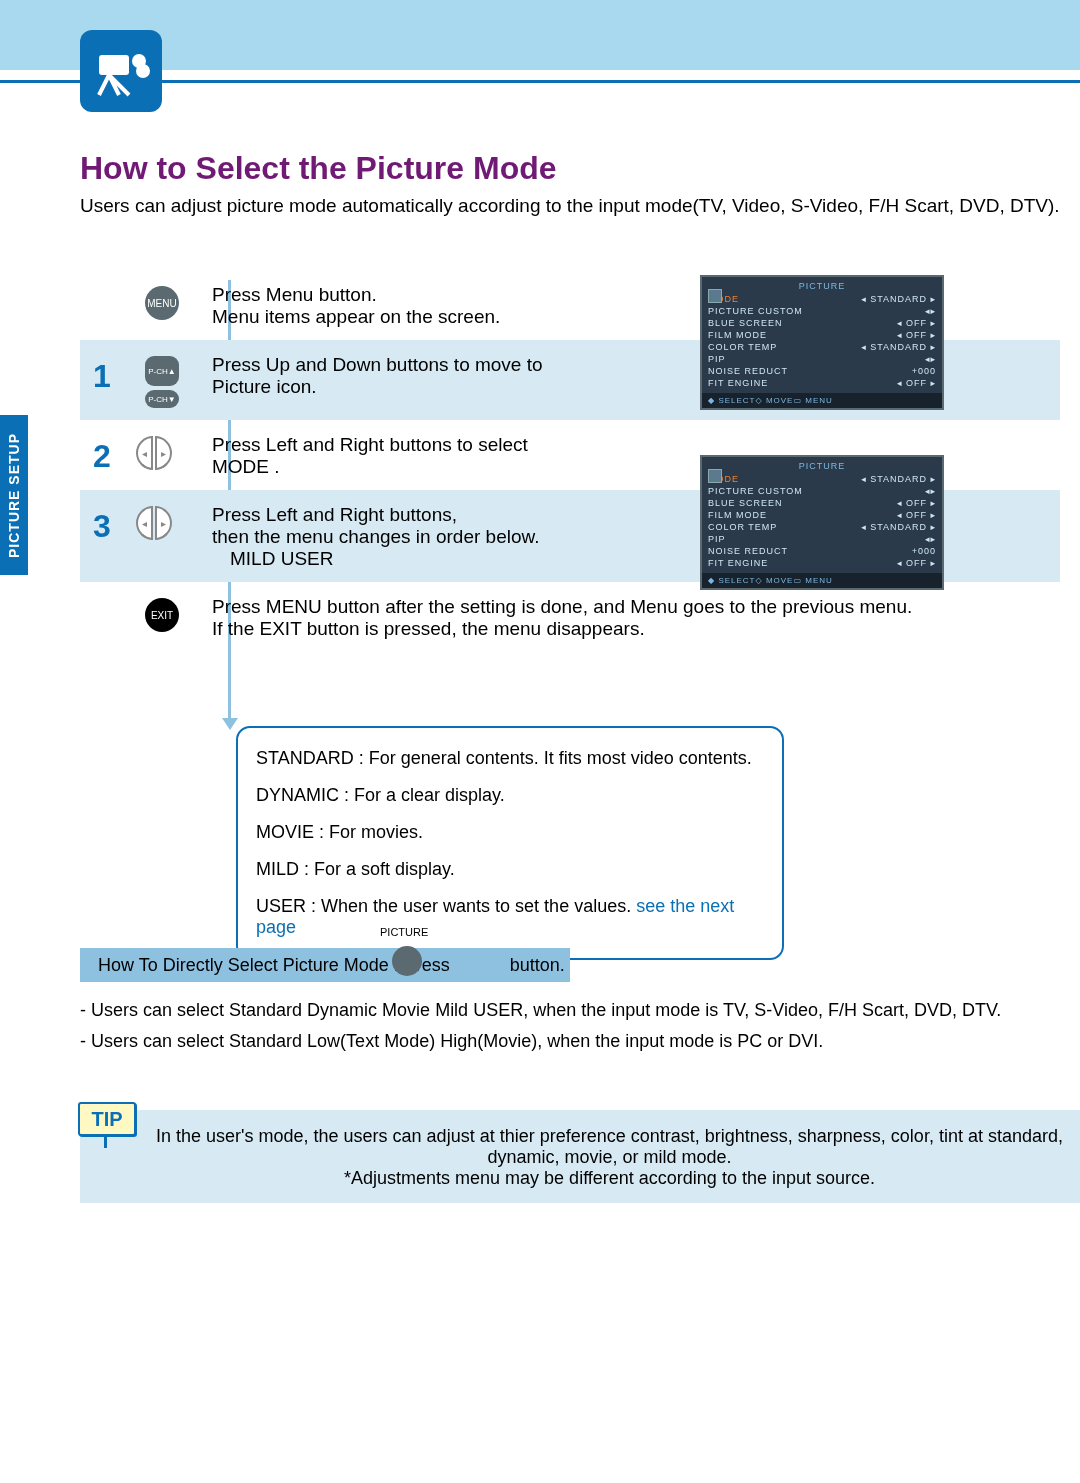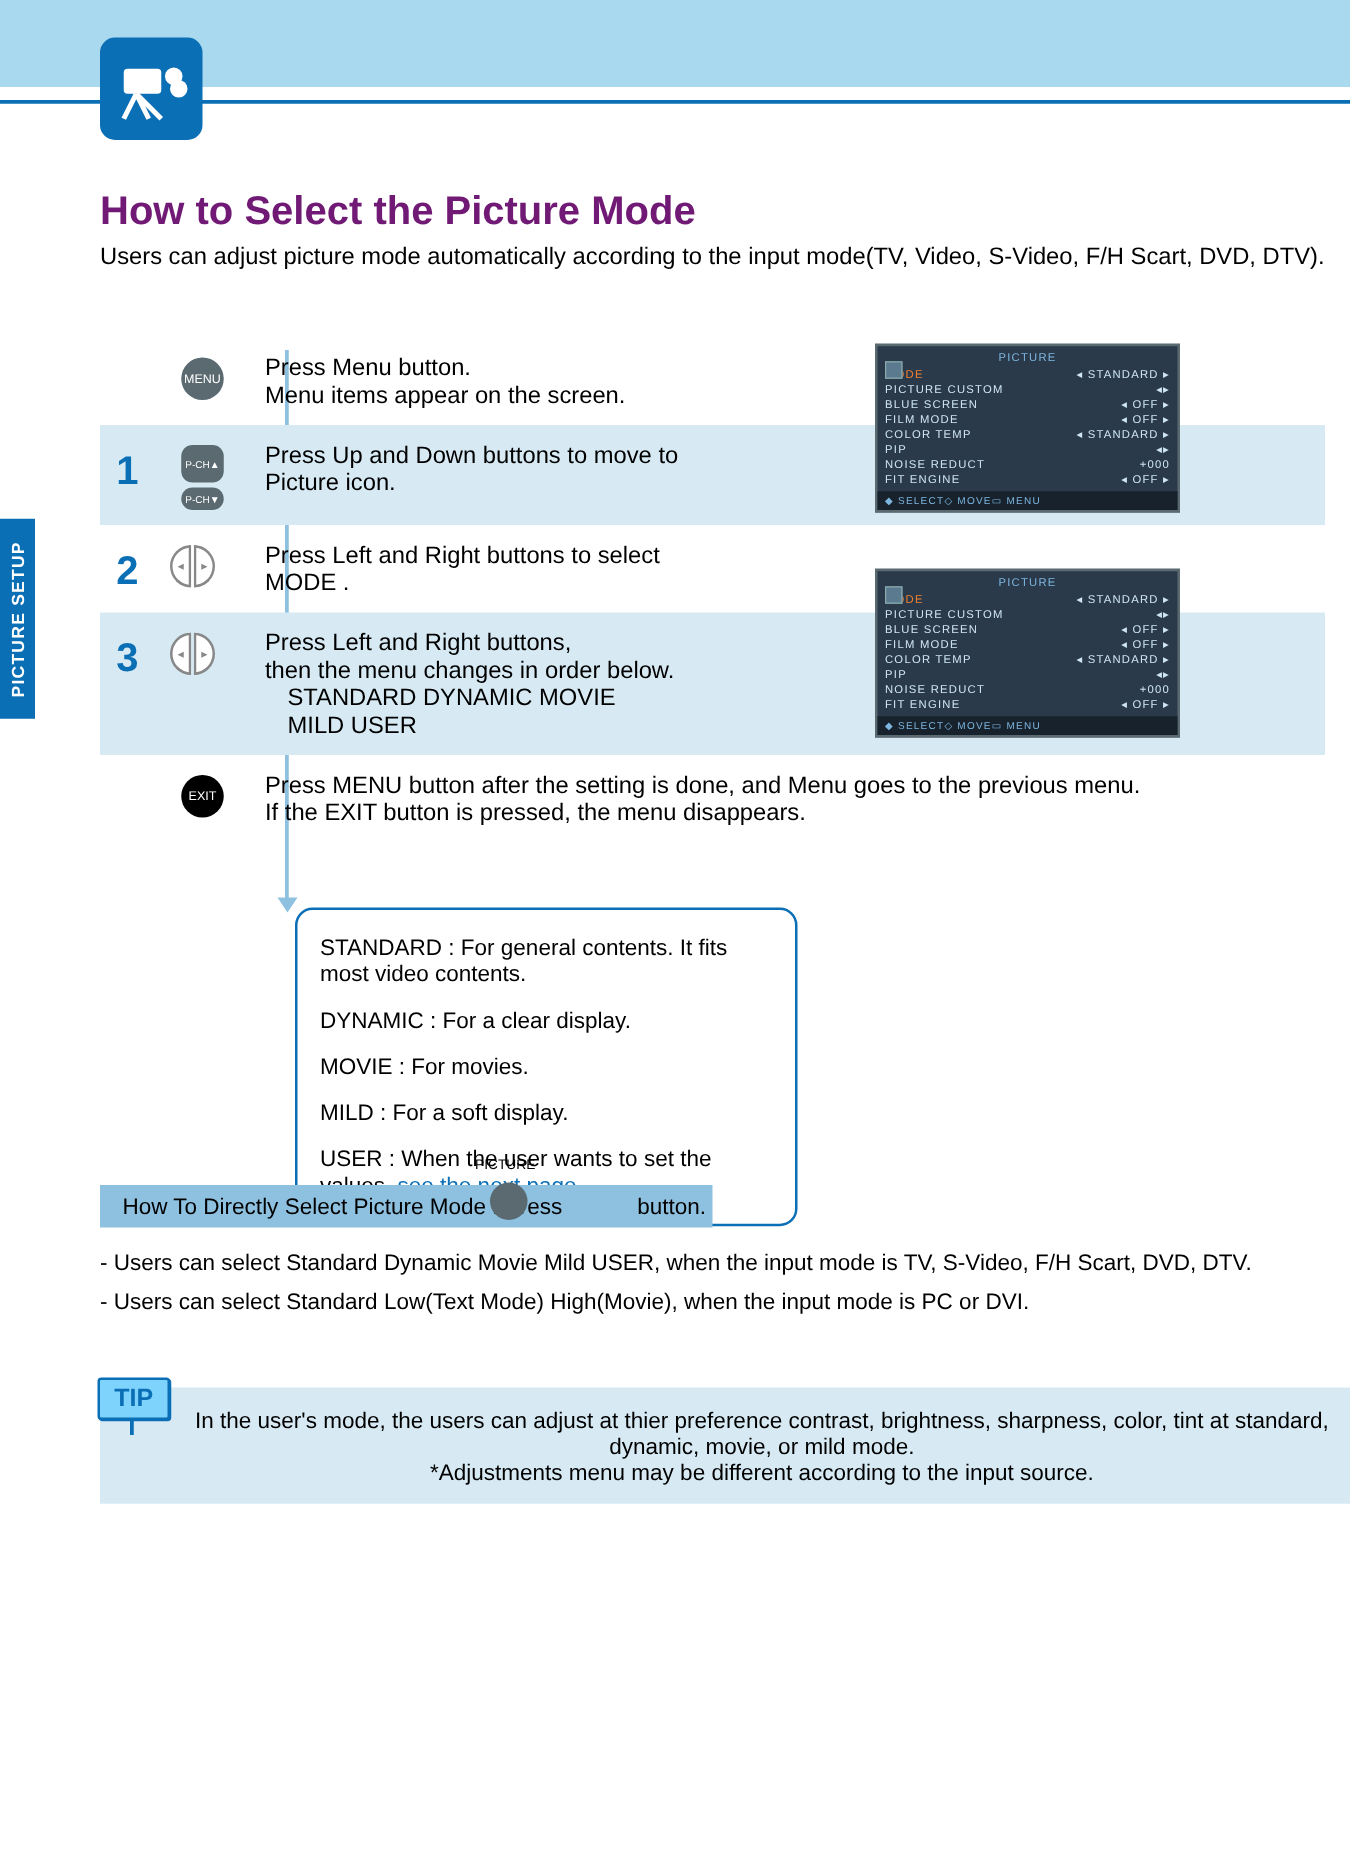--- a/index.html
+++ b/index.html
@@ -82,21 +82,21 @@
   .osd .foot {
     margin: 4px -6px 0 -6px; padding:3px 6px;
     background:#17222c; display:flex; font-size:8px;
   }
   .osd .foot span { color:#7db6e0; }
   .osd .tl-sq { position:absolute; top:12px; left:6px; width:14px; height:14px; background:#5b7a90; border:1px solid #8aa;}
   .osd1 { top: 275px; left: 700px; }
   .osd2 { top: 455px; left: 700px; }
 
   .desc-box {
-    position: absolute; top: 726px; left: 236px; width: 402px;
+    position: absolute; top: 726px; left: 236px; width: 548px;
     border: 2px solid #0b6fb5; border-radius: 14px;
     padding: 20px 18px; font-size: 18px; color:#000;
   }
   .desc-box p { margin: 0 0 16px 0; }
   .desc-box .see { color:#0b6fb5; display:inline; }
 
   .direct-bar {
     position: absolute; top: 948px; left: 80px; width: 980px;
   }
   .direct-bar .label-band {
@@ -116,21 +116,21 @@
   .notes p { margin: 10px 0 10px 12px; text-indent:-12px; }
 
   .tip-block {
     position:absolute; top:1110px; left:80px; width:1013px;
     background:#d7eaf4; padding:16px 14px 14px 60px; font-size:18px; color:#000;
     border-left:0;
     text-align:center;
   }
   .tip-badge {
     position:absolute; top:1102px; left:78px;
-    width:58px; height:34px; background:#7dd3fc; border:2px solid #0b6fb5;
+    width:58px; height:34px; background:#fef9c3; border:2px solid #0b6fb5;
     display:flex; align-items:center; justify-content:center;
     color:#0b6fb5; font-weight:bold; font-size:20px; border-radius:3px;
     box-shadow: 1px 1px 0 #0b6fb5;
   }
   .tip-stem {
     position:absolute; top:1136px; left:104px; width:3px; height:12px; background:#0b6fb5;
   }
 
   .flow-line {
     position:absolute; top:280px; left:228px; width:3px; height:440px;
@@ -207,21 +207,20 @@
     <div class="num">3</div>
     <div class="icons">
       <div class="lr-pair">
         <div class="half l">◂</div>
           <div class="half r">▸</div>
       </div>
     </div>
     <div class="txt">
       <div>Press Left and Right buttons,</div>
       <div>then the menu changes in order below.</div>
-      <div class="sub">STANDARD DYNAMIC  MOVIE</div>
       <div class="sub">MILD   USER</div>
     </div>
   </div>
 
   <div class="step">
     <div class="num"></div>
     <div class="icons">
       <div class="btn-round btn-exit">EXIT</div>
     </div>
     <div class="txt">

